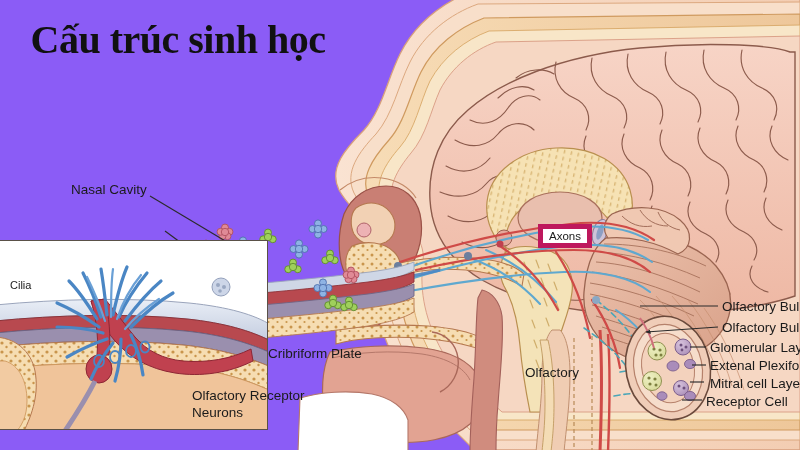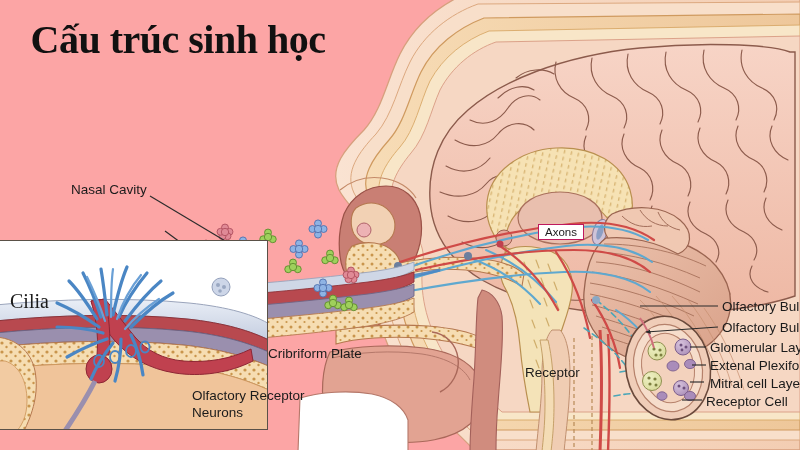--- a/index.html
+++ b/index.html
@@ -1,17 +1,17 @@
 <!DOCTYPE html>
 <html><head>
 <meta charset="utf-8">
 <style>
   html,body{margin:0;padding:0;background:#fff;}
   body{width:800px;height:450px;overflow:hidden;font-family:"Liberation Sans",sans-serif;}
-  #stage{position:relative;width:800px;height:450px;background:#fca5a5;overflow:hidden;}
+  #stage{position:relative;width:800px;height:450px;background:#8b5cf6;overflow:hidden;}
 
   
   #title{position:absolute;left:0;top:18px;width:356px;text-align:center;
     font-family:"Liberation Serif",serif;font-weight:bold;font-size:40px;line-height:1.12;
     color:#111;letter-spacing:-.5px;font-stretch:condensed;}
   #title .l2{display:block;}
 
   
   .lbl{position:absolute;font-family:"Liberation Sans",sans-serif;font-size:13.5px;color:#1b1b1b;
        white-space:nowrap;line-height:1.25;}
@@ -607,33 +607,33 @@
     </svg>
   </div>
 
   <div id="title">
     <span>Cấu trúc sinh học</span>
   </div>
 
   <div class="lbl" style="left:71px;top:182px;">Nasal Cavity</div>
 
 
-  <div class="lbl" style="left:10px;top:289px;font-size:20px;font-family:Liberation Serif, serif;">Cilia</div>
+  <div class="lbl" style="left:10px;top:279px;font-size:11px;">Cilia</div>
 
   <div class="lbl" style="left:268px;top:346px;">Cribriform Plate</div>
 
   <div class="lbl" style="left:192px;top:388px;">
     <span>Olfactory Receptor</span><br>
     <span>Neurons</span>
   </div>
 
-  <div class="lbl" style="left:525px;top:365px;">Receptor</div>
+  <div class="lbl" style="left:525px;top:365px;">Olfactory</div>
 
   <div style="position:absolute;left:538px;top:224px;padding:1px 6px;background:#fff;
-              border:1px solid #be185d;font-family:'Liberation Sans',sans-serif;
+              border:5px solid #be185d;font-family:'Liberation Sans',sans-serif;
               font-size:11.5px;color:#1b1b1b;white-space:nowrap;">Axons</div>
 
   <div class="lbl" style="left:722px;top:299px;">Olfactory Bulb</div>
   <div class="lbl" style="left:722px;top:320px;">Olfactory Bulb</div>
   <div class="lbl" style="left:710px;top:340px;">Glomerular Layer</div>
   <div class="lbl" style="left:710px;top:358px;">Extenal Plexiform</div>
   <div class="lbl" style="left:710px;top:376px;">Mitral cell Layer</div>
   <div class="lbl" style="left:706px;top:394px;">Receptor Cell</div>
 
 </div>

